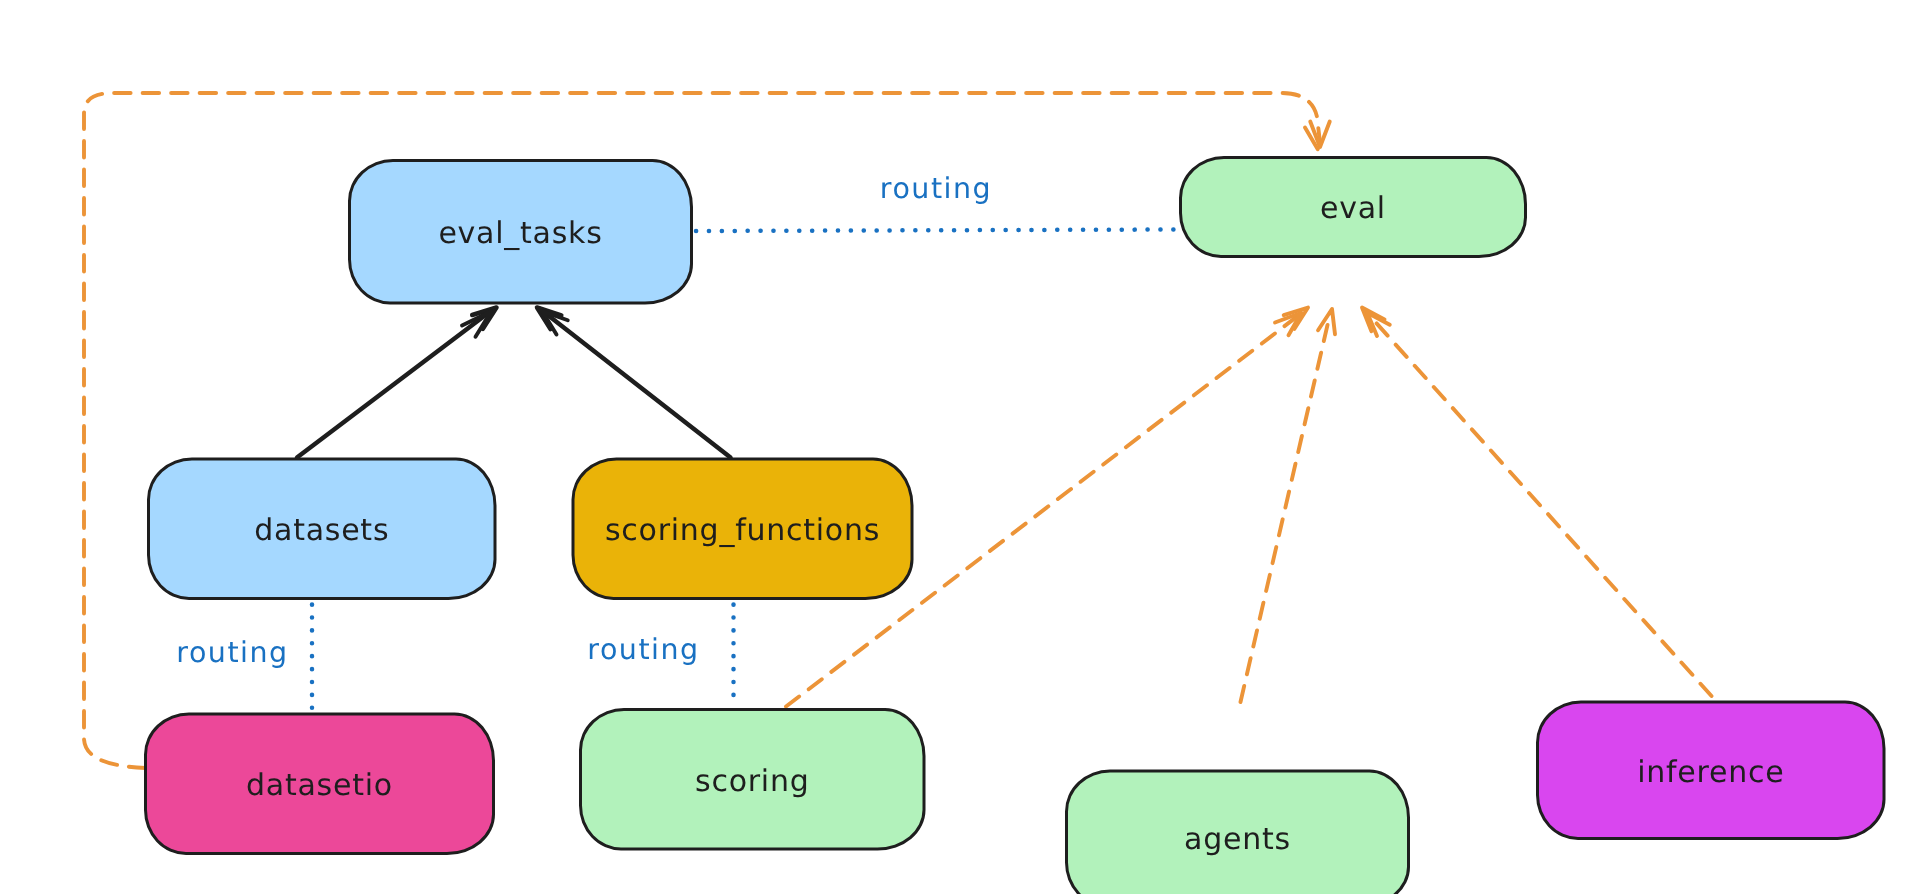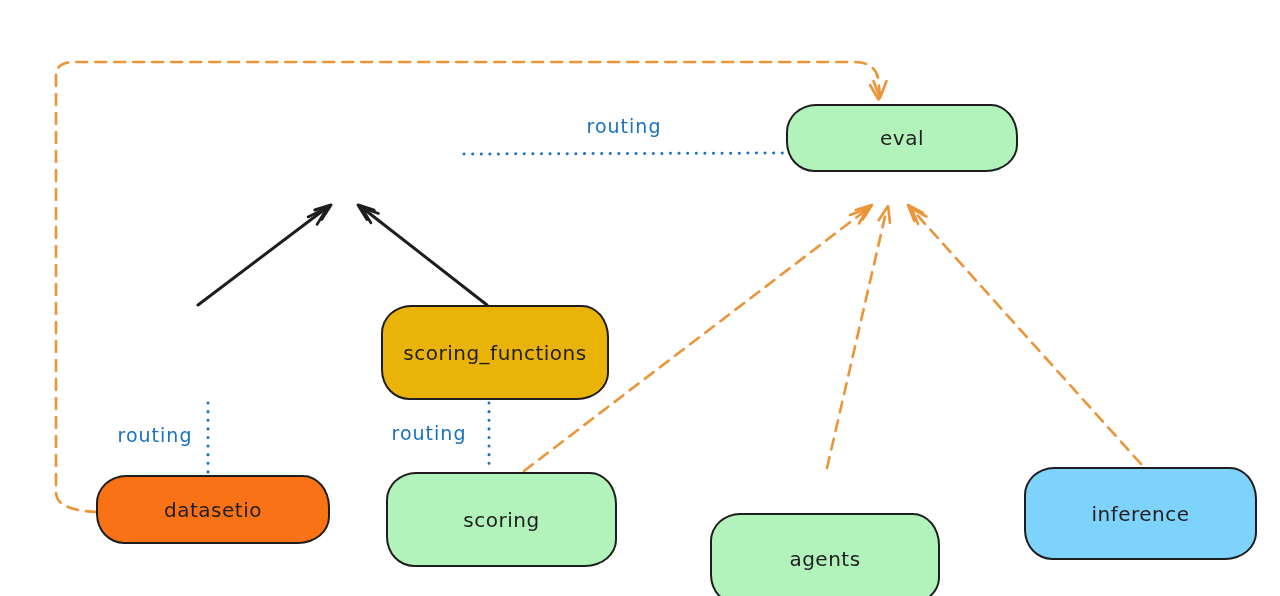--- a/index.html
+++ b/index.html
@@ -101,43 +101,49 @@
       <path class="edge thin" d="M 878.7 220.2 L 888 206 L 890 222.9" stroke="#ec9438"></path>
     </g>
 
     <g>
       <path class="edge thin dashed" d="M 1141 464 L 910 207" stroke="#ec9438"></path>
       <path class="edge thin" d="M 914.3 220.8 L 908 205 L 923 213" stroke="#ec9438"></path>
       <path class="edge thin" d="M 918 224 L 911.5 208.5 L 926.5 216.5" stroke="#ec9438"></path>
     </g>
   </svg>
 
+  <div class="node" style="left: 232px; top: 106px; width: 230px; height: 97px; background-color: rgb(165, 216, 255);">
+    <span class="node-label">eval_tasks</span>
+  </div>
 
   <div class="node" style="left: 786px; top: 104px; width: 232px; height: 68px; background-color: rgb(178, 242, 187);">
     <span class="node-label">eval</span>
   </div>
 
+  <div class="node" style="left: 98px; top: 305px; width: 233px; height: 95px; background-color: rgb(165, 216, 255);">
+    <span class="node-label">datasets</span>
+  </div>
 
   <div class="node" style="left: 381px; top: 305px; width: 228px; height: 95px; background-color: #eab308;">
     <span class="node-label">scoring_functions</span>
   </div>
 
-  <div class="node" style="left: 96px; top: 475px; width: 234px; height: 69px; background-color: #f97316;">
+  <div class="node" style="left: 96px; top: 475px; width: 234px; height: 95px; background-color: #ec4899;">
     <span class="node-label">datasetio</span>
   </div>
 
   <div class="node" style="left: 386px; top: 472px; width: 231px; height: 95px; background-color: rgb(178, 242, 187);">
     <span class="node-label">scoring</span>
   </div>
 
   <div class="node" style="left: 710px; top: 471px; width: 230px; height: 92px; background-color: rgb(178, 242, 187); margin-top: 42px;">
     <span class="node-label">agents</span>
   </div>
 
-  <div class="node" style="left: 1024px; top: 467px; width: 233px; height: 93px; background-color: #7dd3fc;">
+  <div class="node" style="left: 1024px; top: 467px; width: 233px; height: 93px; background-color: #d946ef;">
     <span class="node-label">inference</span>
   </div>
 
   <div class="edge-label" style="left: 578px; top: 115px; width: 92px; color: rgb(25, 113, 194);">routing</div>
 
   <div class="edge-label" style="left: 114px; top: 424px; width: 82px; color: rgb(25, 113, 194);">routing</div>
 
   <div class="edge-label" style="left: 388px; top: 422px; width: 82px; color: rgb(25, 113, 194);">routing</div>
 
 </div>

